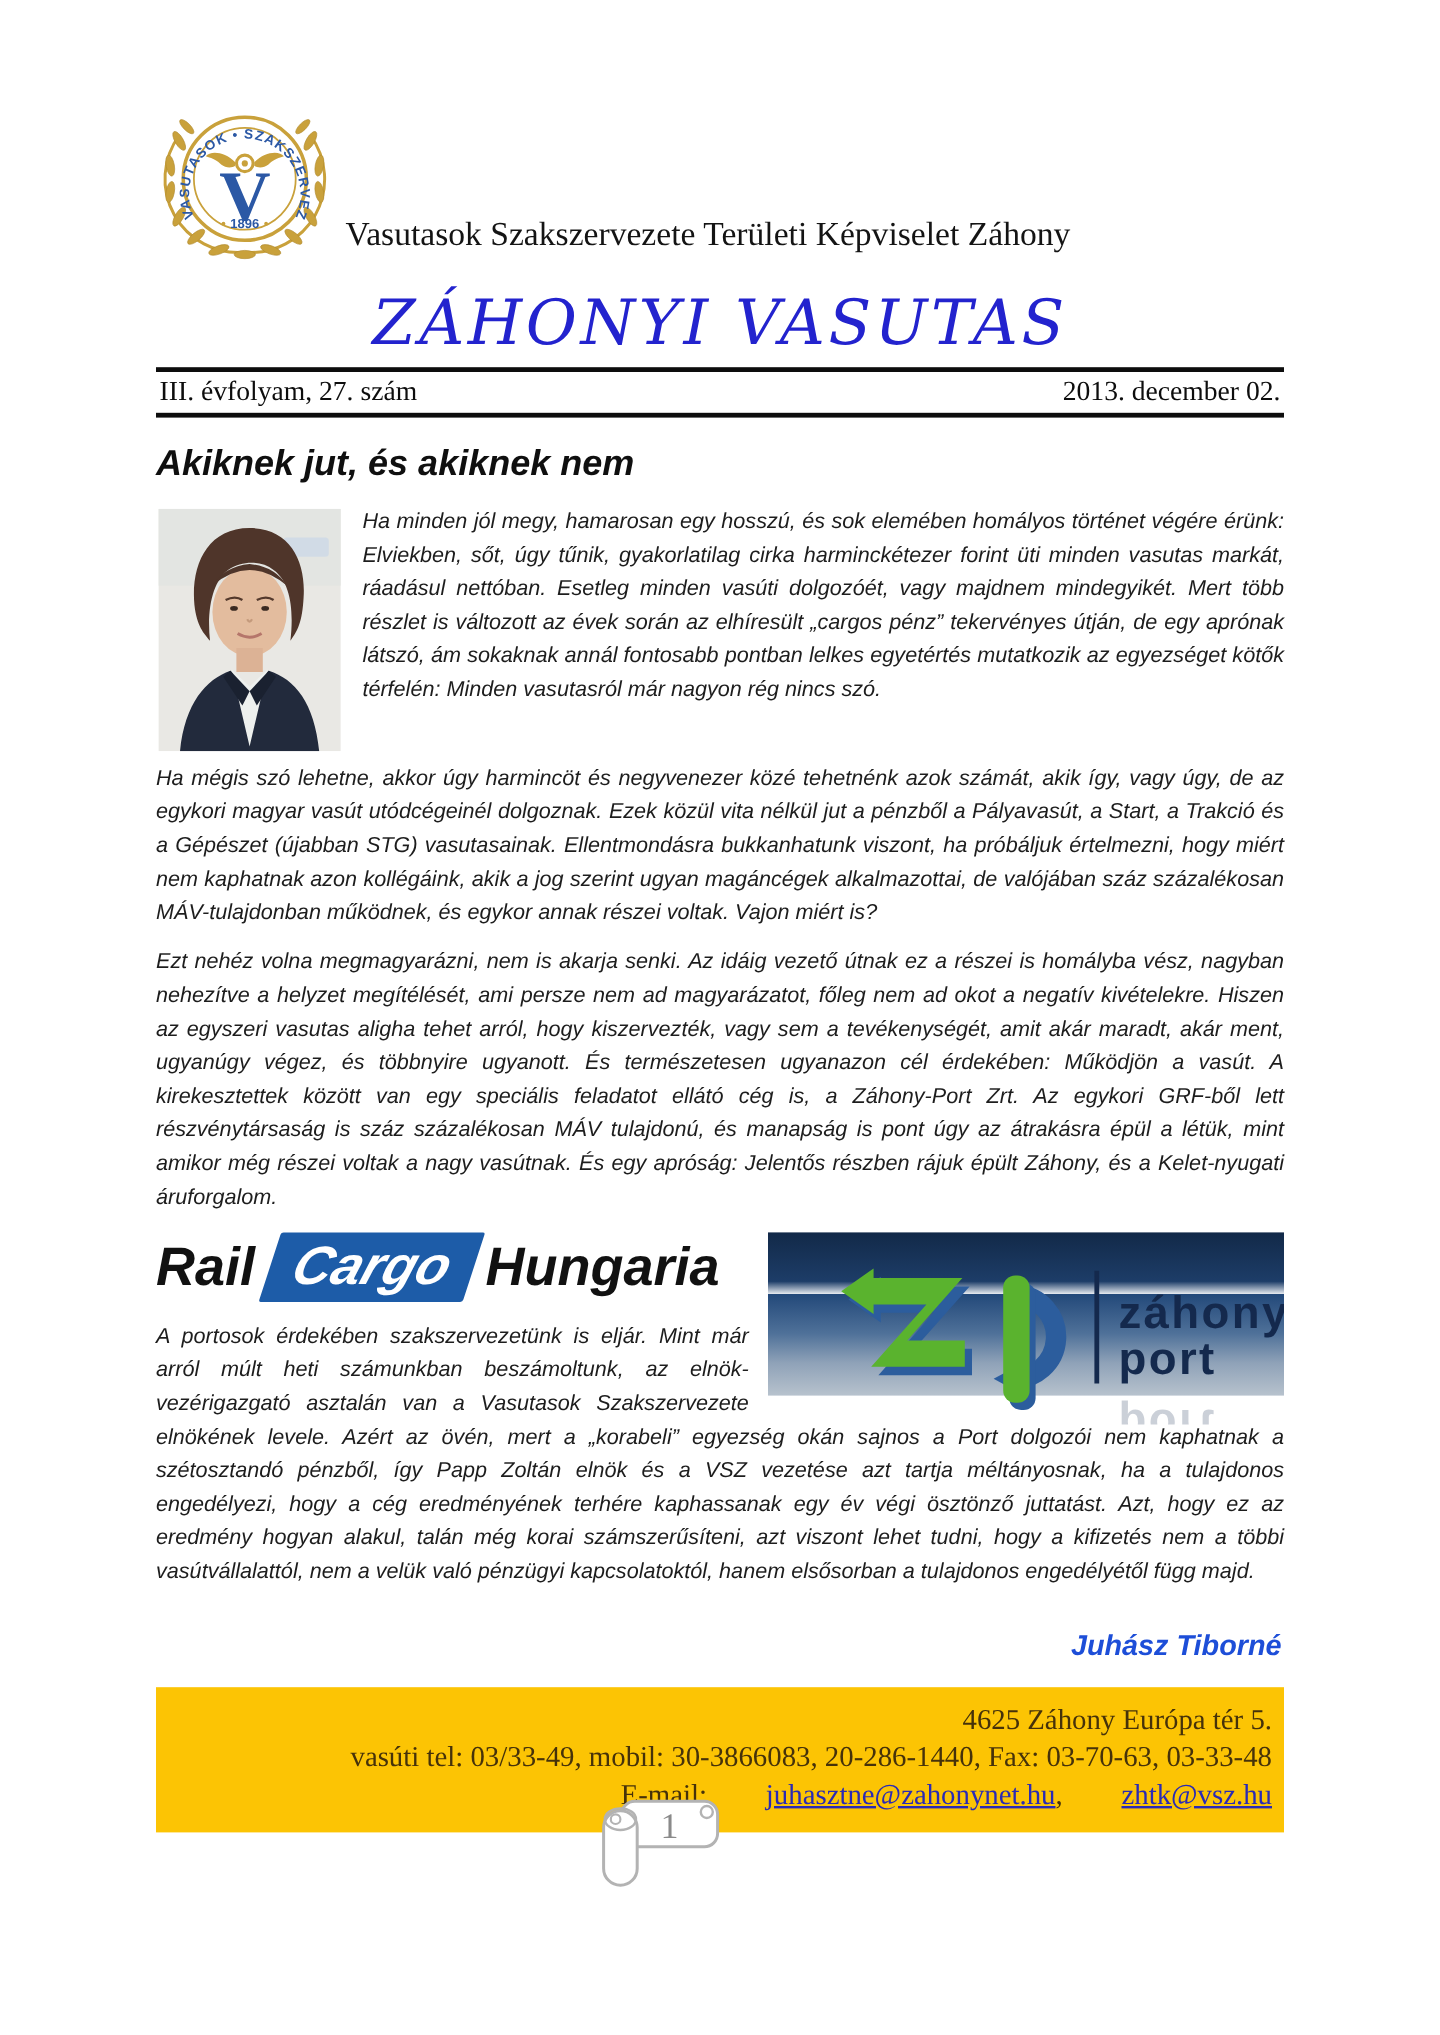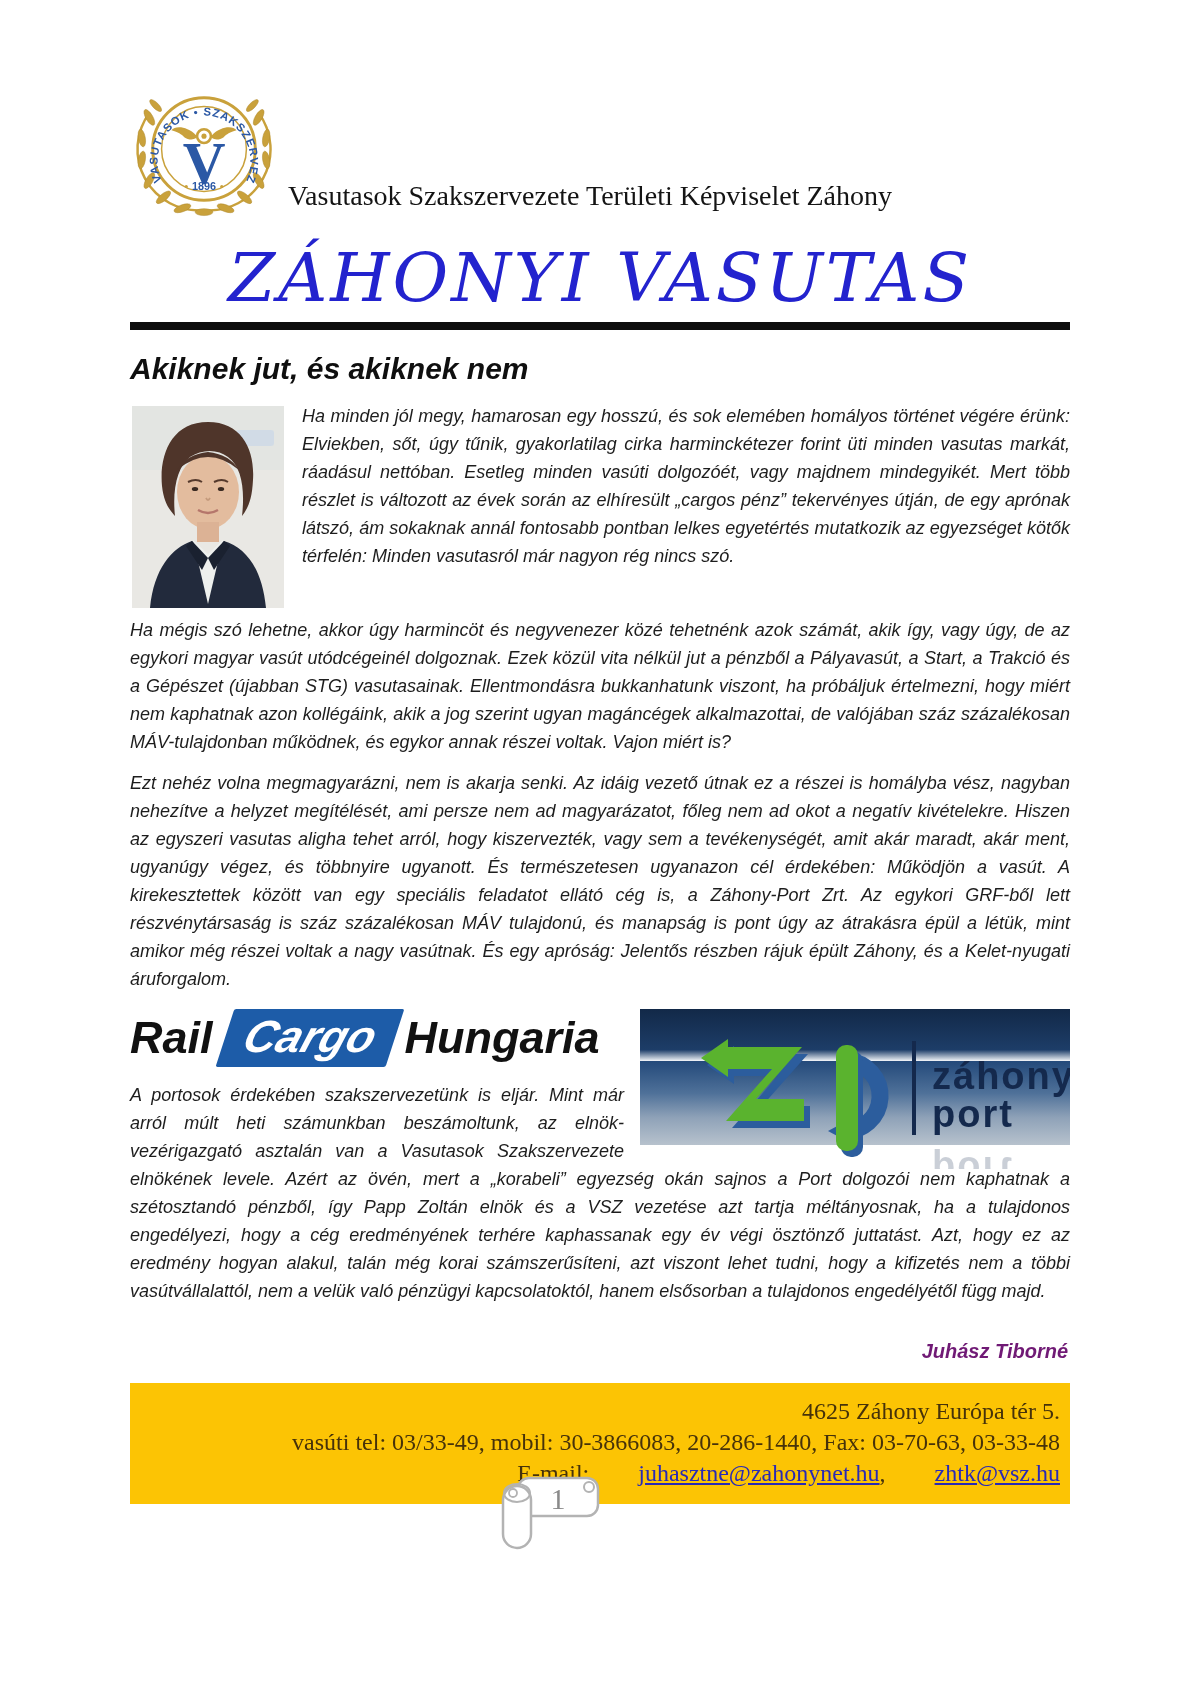--- a/index.html
+++ b/index.html
@@ -6,21 +6,21 @@
   .page{position:relative;width:1200px;height:1696px;margin:0 auto;background:#ffffff;overflow:hidden;
         font-family:"Liberation Sans",sans-serif;color:#1e1e1e;}
   .content{padding:56px 130px 0 130px;}
 
   
   .header-row{display:flex;align-items:flex-end;height:180px;}
   .logo-svg{width:148px;height:178px;flex:0 0 auto;}
   .org-name{font-family:"Liberation Serif",serif;font-size:28px;color:#141414;
             margin:0 0 24px 10px;white-space:nowrap;}
   .newsletter-title{margin:8px 0 0 0;text-align:center;font-family:"DejaVu Serif",serif;
-            font-style:italic;font-weight:normal;font-size:68px;line-height:1.0;
+            font-style:italic;font-weight:normal;font-size:52px;line-height:1.0;
             color:#2323ce;letter-spacing:3px;}
   .rule{height:4px;background:#0d0d0d;}
   .rule-top{margin-top:10px;}
   .issue-row{display:flex;justify-content:space-between;align-items:baseline;
             font-family:"Liberation Serif",serif;font-size:23px;color:#0d0d0d;
             padding:3px 3px 5px 3px;}
 
   
   .article-heading{font-family:"Liberation Sans",sans-serif;font-style:italic;font-weight:bold;
             font-size:30px;color:#0f0f0f;margin:22px 0 16px 0;}
@@ -37,21 +37,21 @@
   .zp-svg{width:430px;height:160px;display:block;}
   .rch{margin:2px 0 14px 0;}
   .rch-row{display:flex;align-items:center;font-style:italic;font-weight:bold;
            font-size:45px;color:#111111;line-height:1.1;}
   .rch-cargo-box{display:inline-block;background:#1d5ca8;transform:skewX(-18deg);
            padding:3px 20px 5px 20px;margin:0 10px 0 12px;border-radius:2px;}
   .rch-cargo{display:inline-block;color:#ffffff;}
   .rch-group{font-style:normal;font-weight:bold;font-size:20px;color:#1d5ca8;
            width:430px;text-align:right;margin-top:1px;padding-right:4px;}
 
-  .signature{font-style:italic;font-weight:bold;font-size:20px;color:#701a75;
+  .signature{font-style:italic;font-weight:bold;font-size:24px;color:#1d4ed8;
            text-align:right;margin:22px 2px 0 0;}
 
   
   .footer-box{margin-top:20px;background:#fcc404;text-align:right;
            font-family:"Liberation Serif",serif;font-size:24px;line-height:31px;
            color:#46320a;padding:13px 10px 15px 10px;}
   .footer-box a{color:#2a2ab5;text-decoration:underline;cursor:pointer;margin-left:43px;}
 
   .pageno-wrap{position:relative;width:124px;margin:-36px auto 0 auto;transform:translateX(-48px);z-index:5;}
   .pageno-svg{width:124px;height:96px;display:block;}
@@ -105,20 +105,24 @@
           <circle cx="57" cy="130" r="1.6" fill="#c9a13b"></circle>
           <circle cx="93" cy="130" r="1.6" fill="#c9a13b"></circle>
           <text x="75" y="134" text-anchor="middle" font-size="11" font-weight="bold" fill="#2b58a5" style="font-family:'Liberation Sans',sans-serif">1896</text>
         </svg>
         <div class="org-name">Vasutasok Szakszervezete Területi Képviselet Záhony</div>
       </div>
 
       <h1 class="newsletter-title">ZÁHONYI VASUTAS</h1>
 
       <div class="rule rule-top"></div>
+      <div class="issue-row">
+        <span>III. évfolyam, 27. szám</span>
+        <span>2013. december 02.</span>
+      </div>
       <div class="rule"></div>
     </header>
 
     <article>
       <h2 class="article-heading">Akiknek jut, és akiknek nem</h2>
 
       <div class="p1-block clearfix">
         <svg class="portrait-svg" viewBox="0 0 152 202" aria-hidden="true">
           <rect width="152" height="202" fill="#e9e8e4"></rect>
           <rect width="152" height="64" fill="#e3e5e2"></rect>

